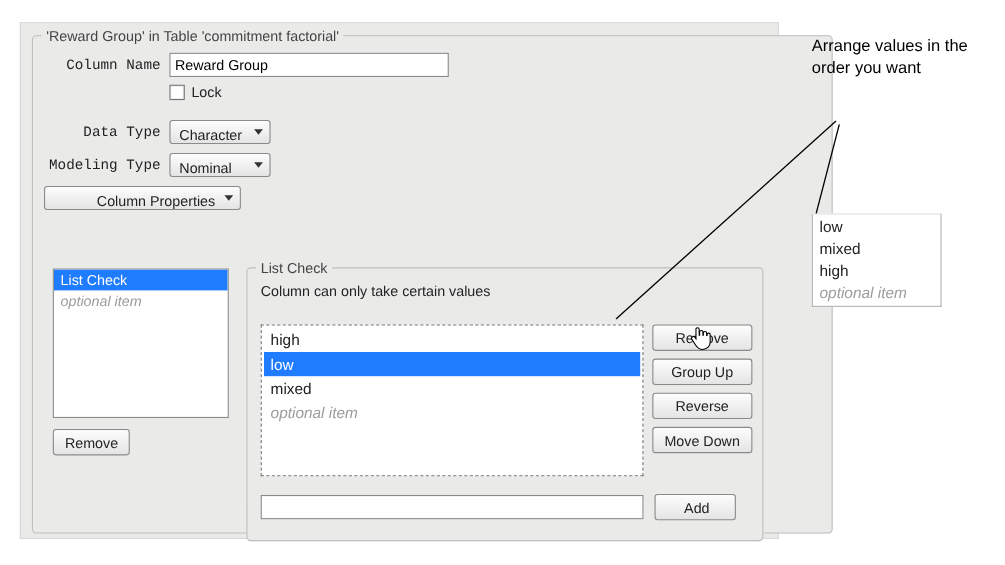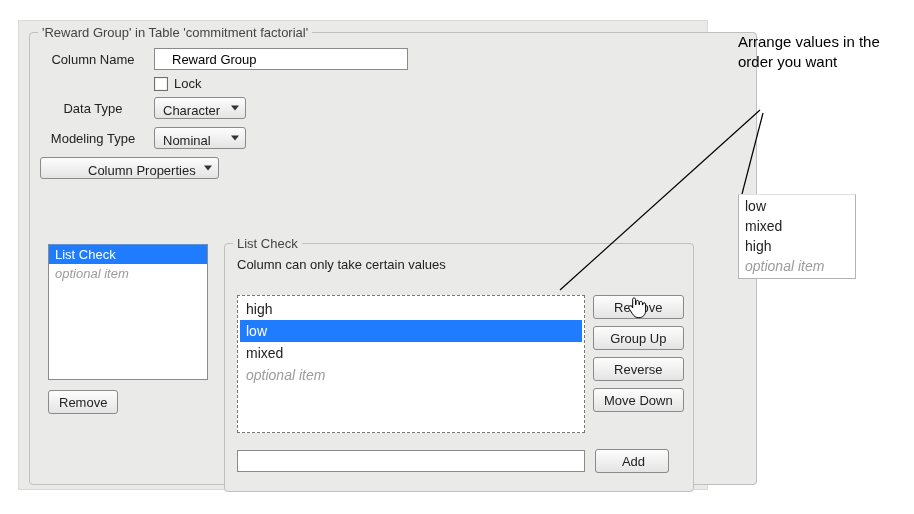--- a/index.html
+++ b/index.html
@@ -43,36 +43,37 @@
     padding: 8px 10px 0 10px;
   }
   .row {
     display: flex;
     align-items: center;
     gap: 8px;
     margin-bottom: 8px;
   }
   .row .lbl {
     width: 106px;
-    text-align: center;
+    text-align: right;
+    font-family: Liberation Mono, monospace;
   }
   .text-input {
     height: 22px;
     border: 1px solid #8a8a8a;
     background: #fff;
-    padding: 1px 17px;
+    padding: 1px 4px;
     font: inherit;
   }
   .checkbox-cell {
     display: flex;
     align-items: center;
     gap: 6px;
     margin-left: 114px;
     margin-top: -2px;
-    margin-bottom: 6px;
+    margin-bottom: 18px;
   }
   .checkbox-box {
     width: 14px; height: 14px;
     background: #fff;
     border: 1px solid #707070;
     box-shadow: inset 0 0 0 1px #f0f0f0;
   }
   .dropdown {
     position: relative;
     display: inline-flex;

